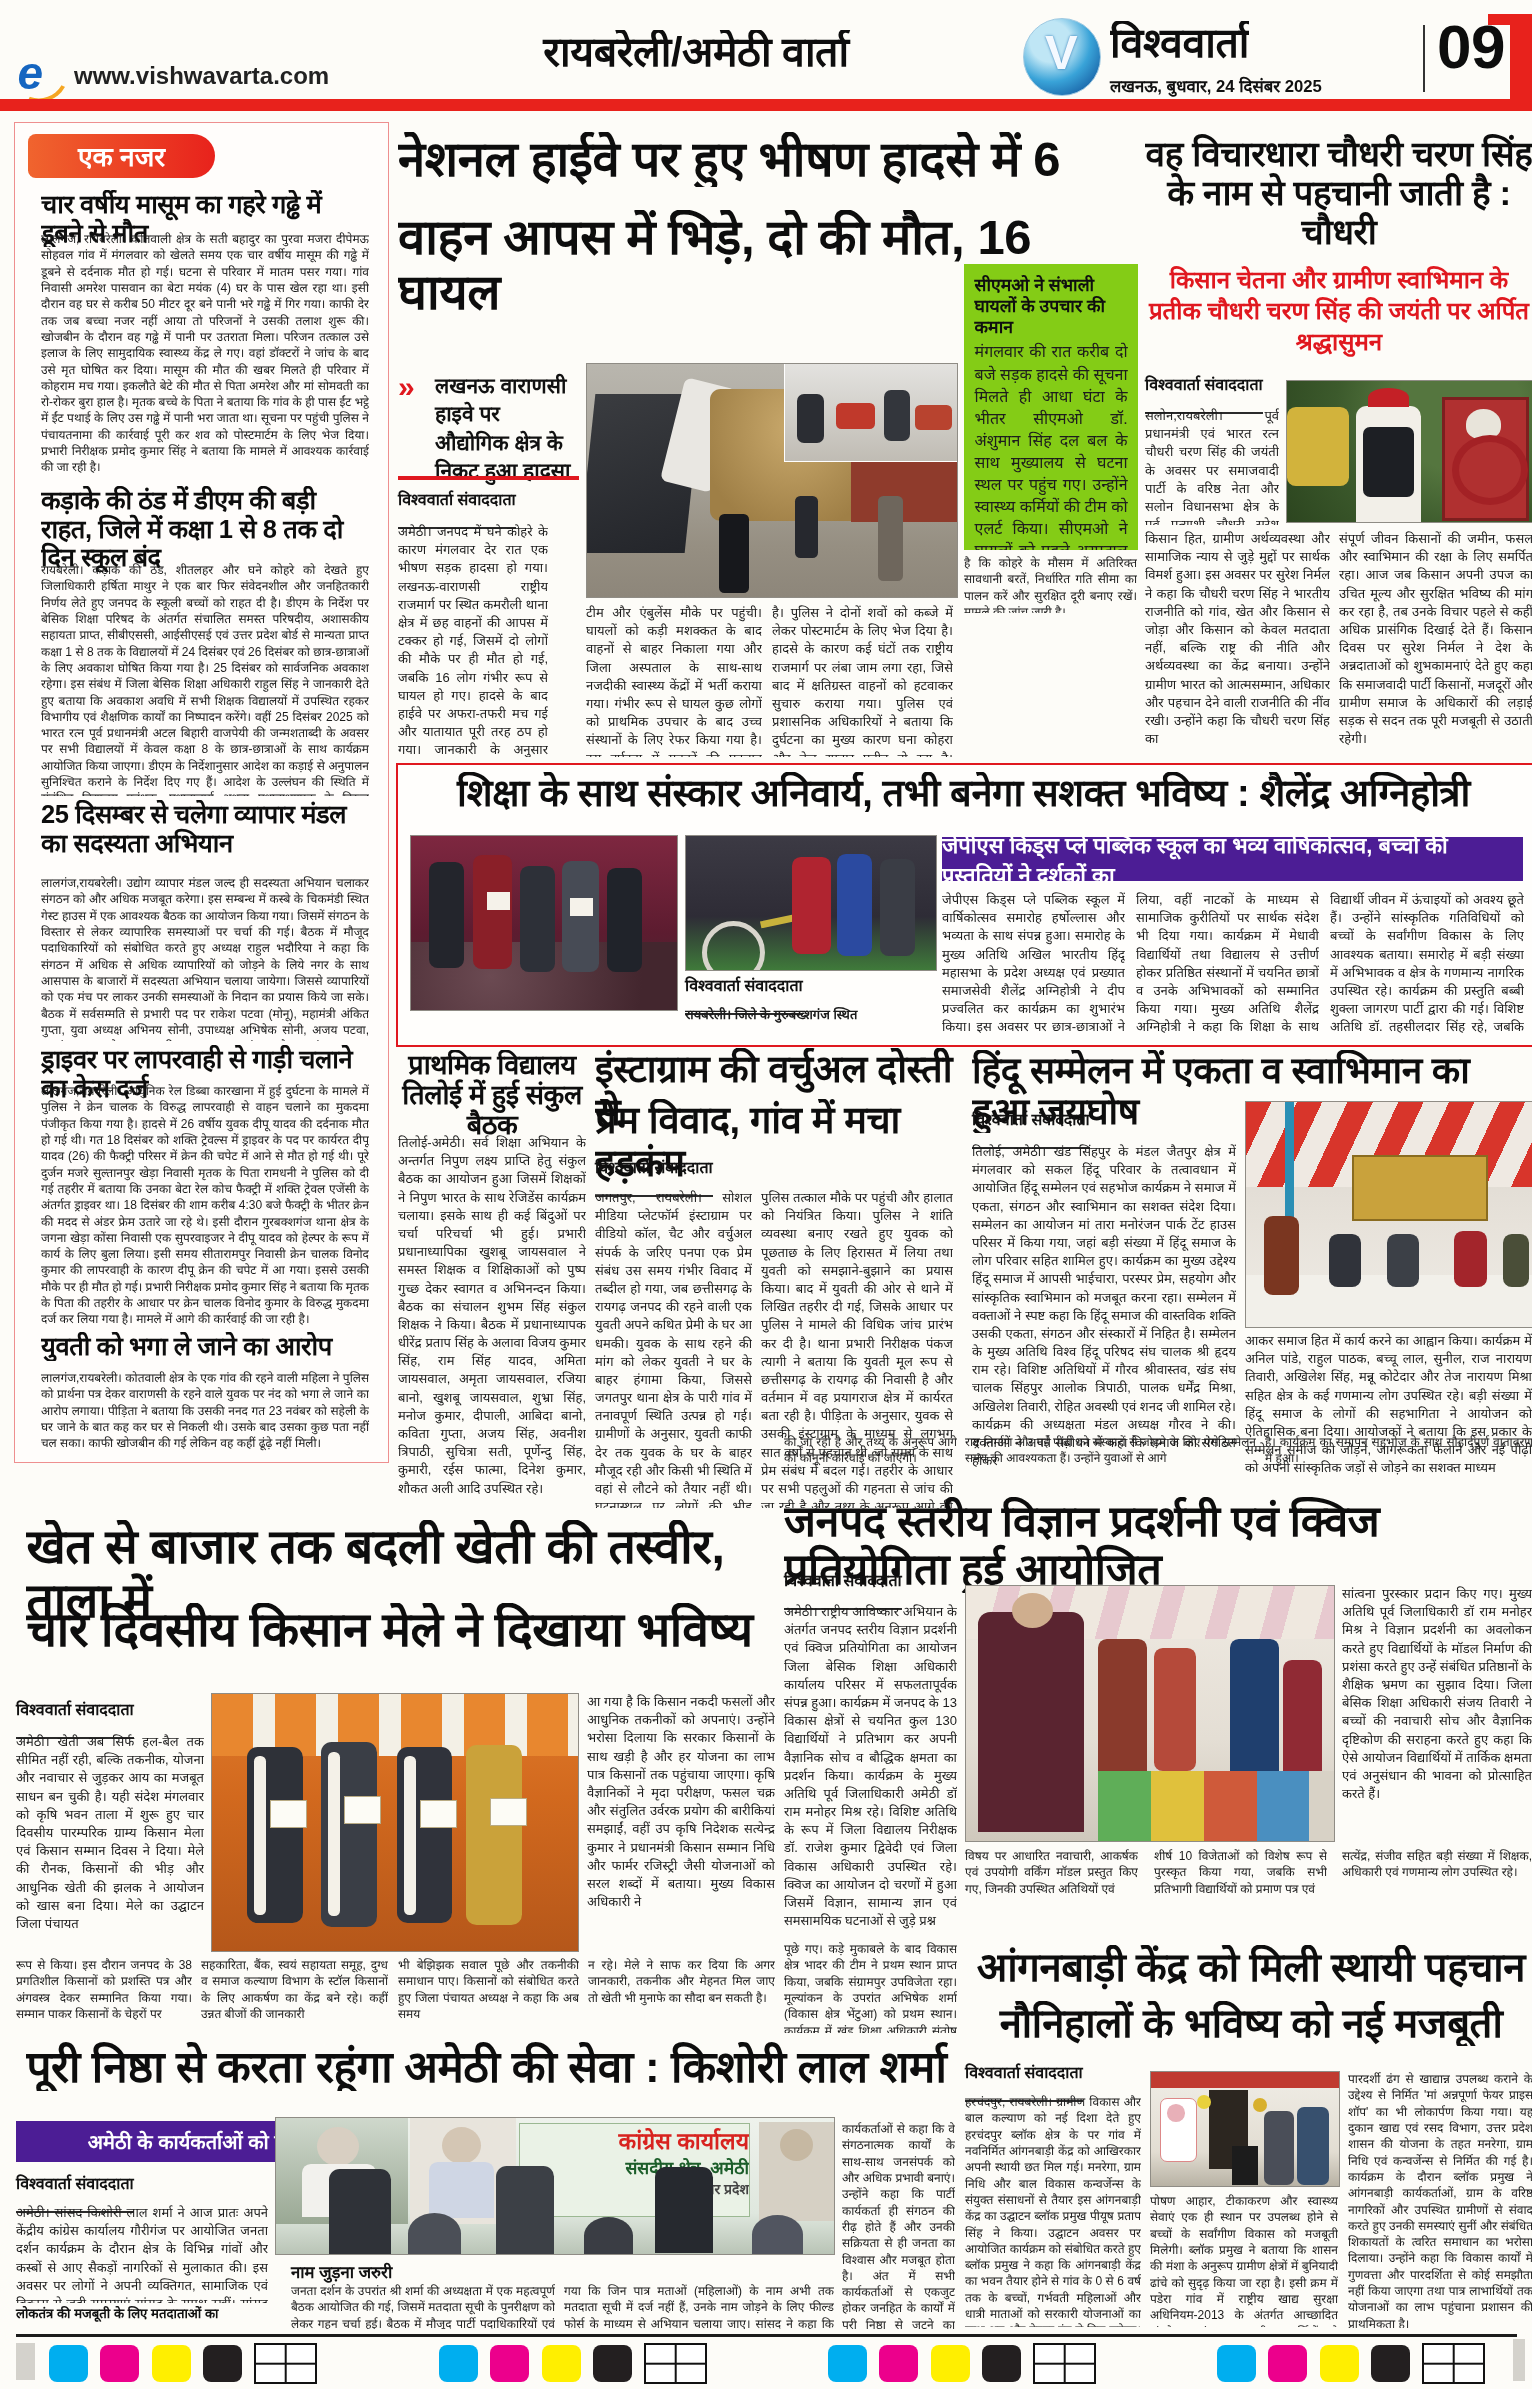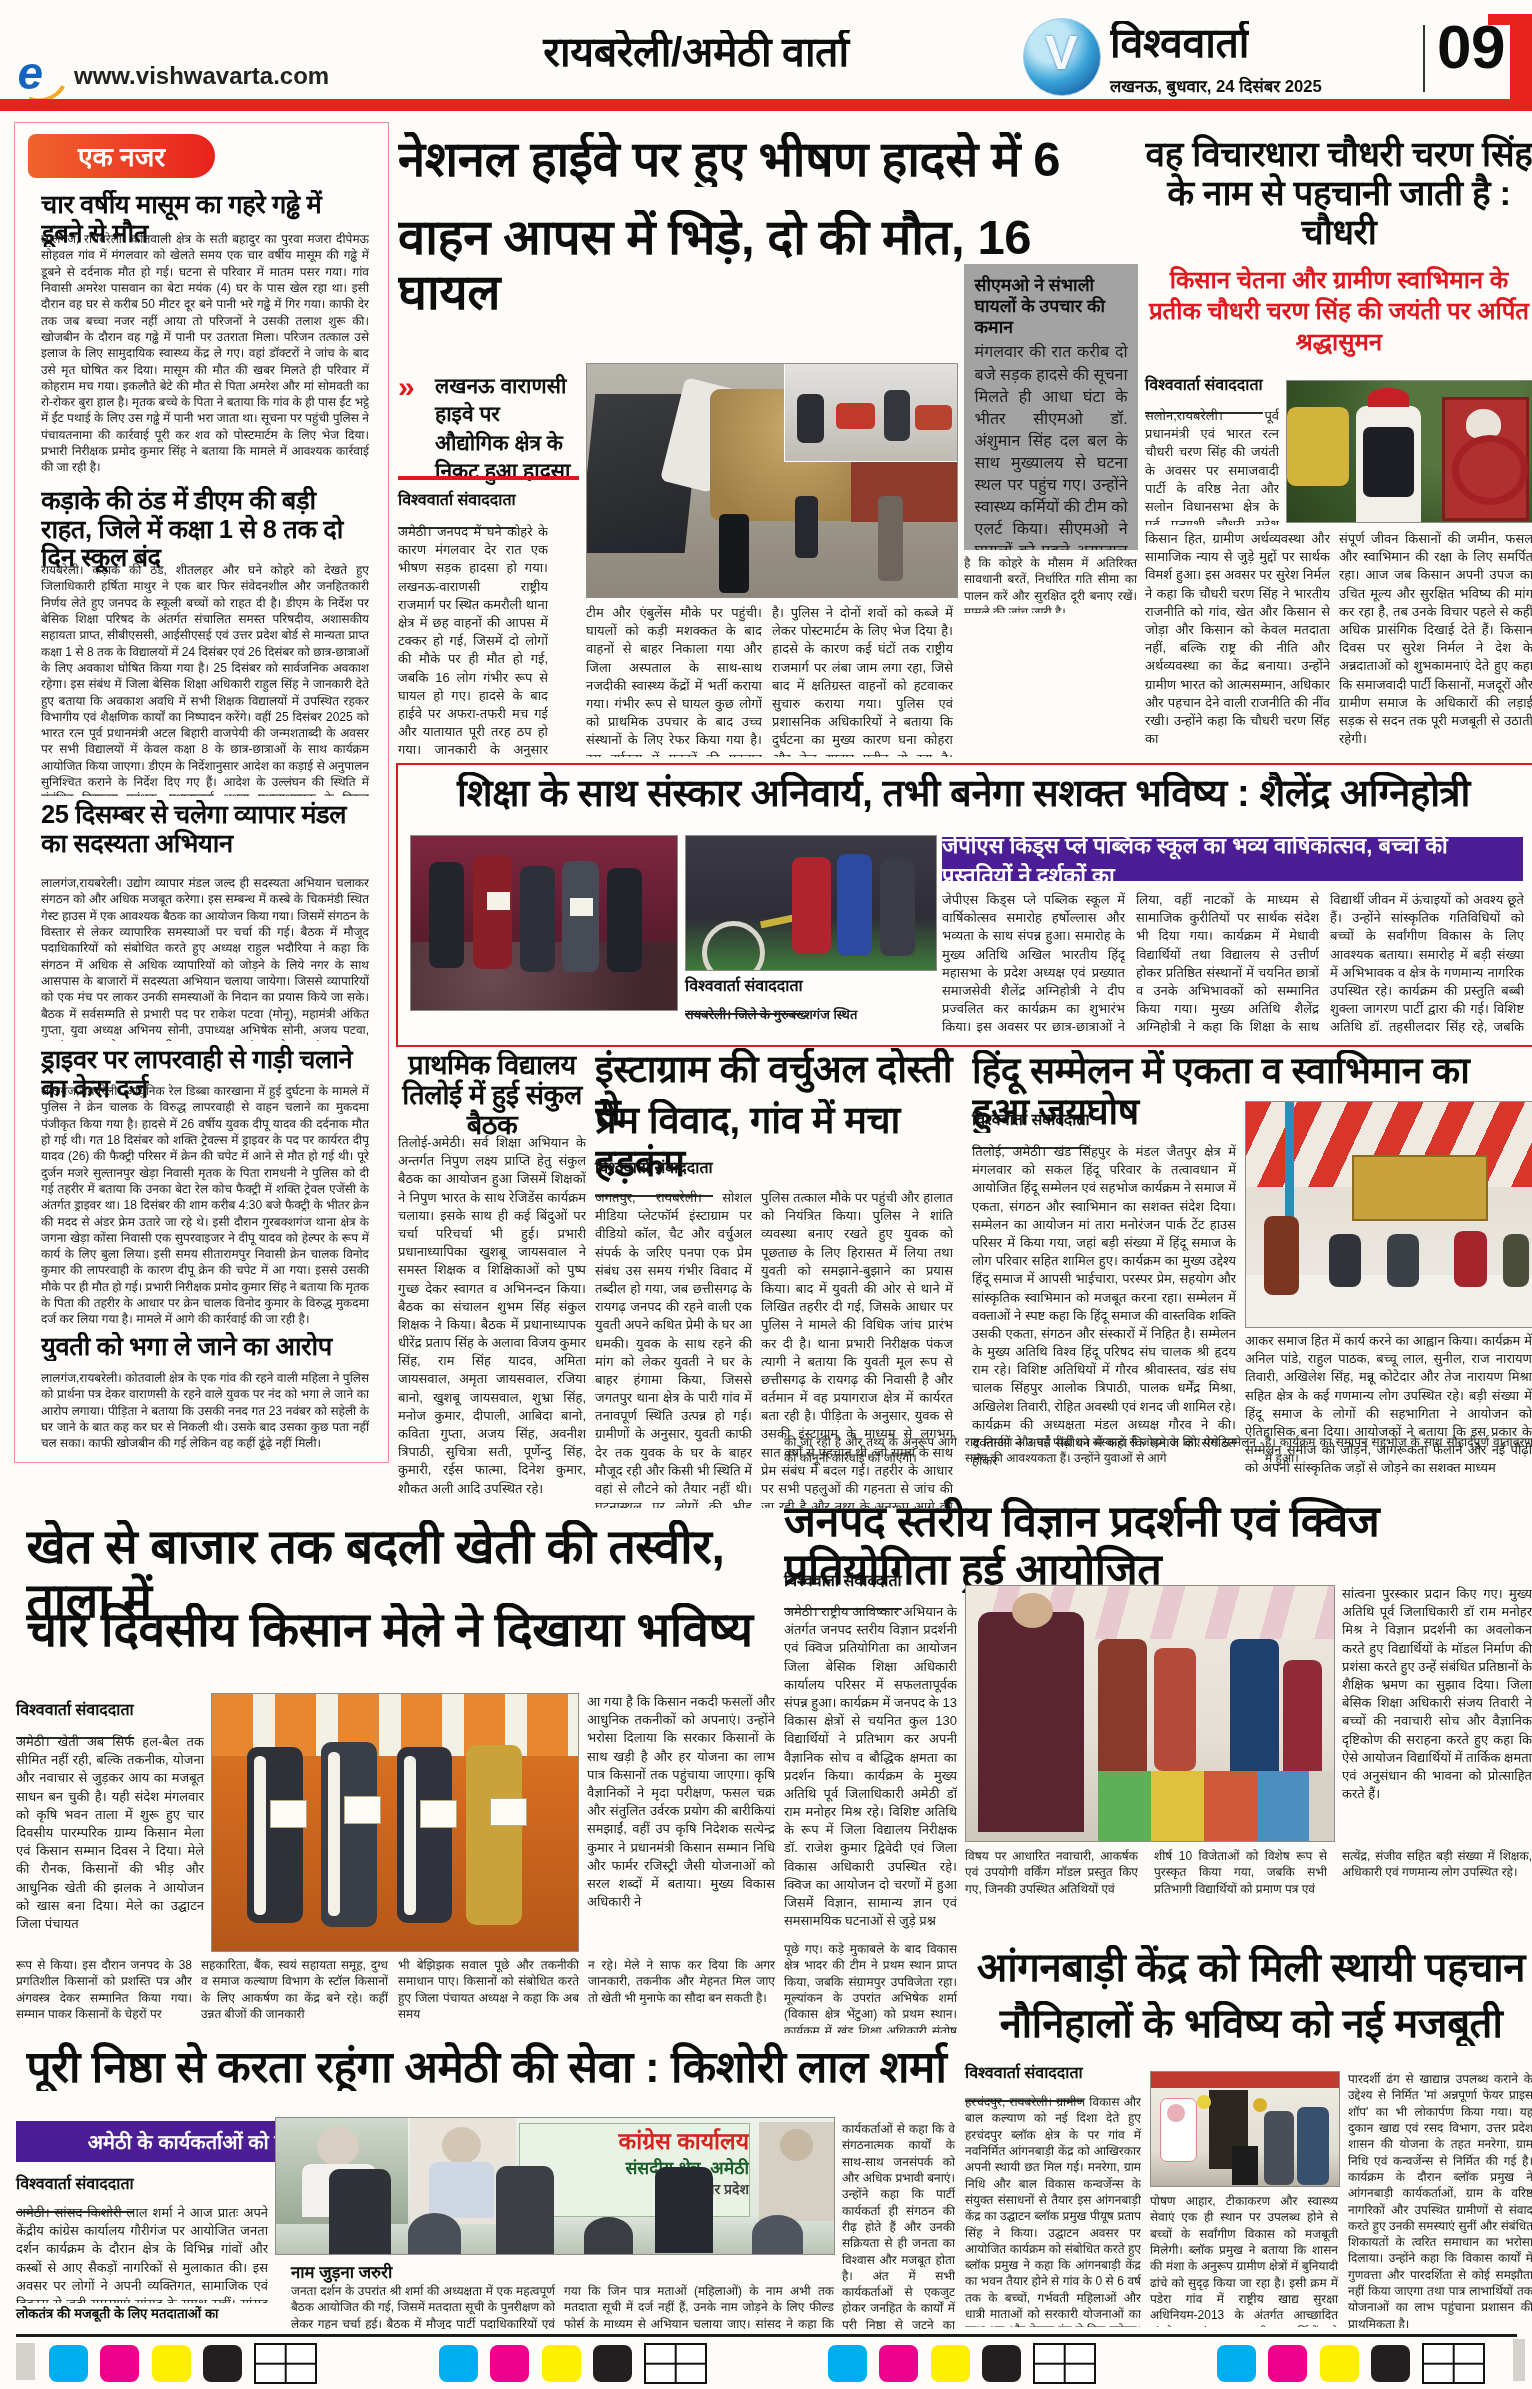--- a/index.html
+++ b/index.html
@@ -10,21 +10,21 @@
   .ts{font-size:12px;line-height:1.36;}
   .hl{font-weight:800;color:#0d0d0d;line-height:1.12;letter-spacing:-0.4px;overflow:hidden;}
   .ctr{text-align:center;}
   .by{font-weight:700;font-size:16px;color:#111;border-bottom:2.2px solid #2b2b2b;display:inline-block;padding-bottom:17px;}
   .red{color:#e0181f;}
   .photo{position:absolute;overflow:hidden;border:0.9px solid #8f8c85;}
   .sh{position:absolute;}
   .banner{background:#4c1d95;color:#fff;font-weight:800;display:flex;align-items:center;justify-content:center;overflow:hidden;}
   .pill{background:linear-gradient(90deg,#f0642e,#e8221c);border-radius:8.8px 25px 25px 8.8px;color:#fff;
         font-weight:800;display:flex;align-items:center;justify-content:center;}
-  .bluebox{background:#a3a3a3;padding:8.8px 10.6px;overflow:hidden;}
+  .bluebox{background:#84cc16;padding:8.8px 10.6px;overflow:hidden;}
   .bluebox h4{margin:1.8px 0 3.5px 0;font-size:17.6px;line-height:1.2;color:#0f0f0f;}
   .bluebox p{margin:0 0 7px 0;font-size:16px;line-height:1.38;text-align:justify;color:#1d1d1d;}
   .regsq{width:39px;height:37px;border-radius:8px;}
   .regcross{width:63px;height:41px;background:
       linear-gradient(#fff,#fff) ,#fff;border:2.6px solid #111;box-sizing:border-box;position:relative;}
   .regcross:before{content:"";position:absolute;left:50%;top:0;width:2.6px;height:100%;background:#111;transform:translateX(-50%);}
   .regcross:after{content:"";position:absolute;top:50%;left:0;height:2.6px;width:100%;background:#111;transform:translateY(-50%);}
   .grp{display:flex;gap:12.3px;align-items:center;}
 </style>
 </head>

